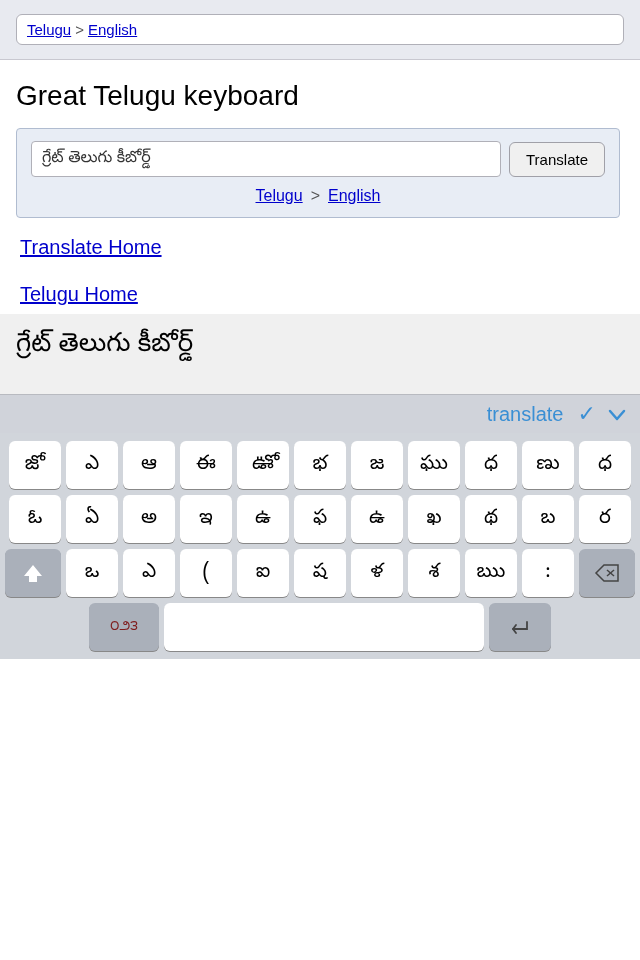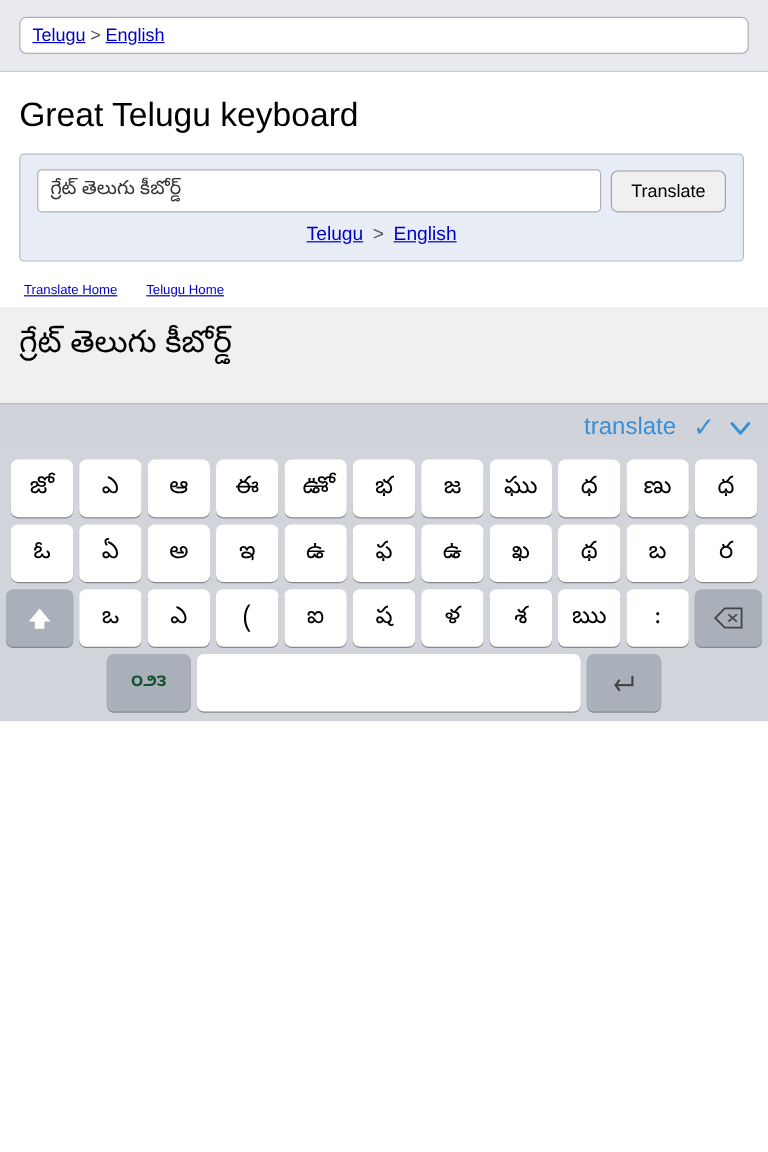--- a/index.html
+++ b/index.html
@@ -100,22 +100,23 @@
     }
     .lang-sep {
       color: #555;
     }
 
     
     .footer-links {
       padding: 8px 20px;
       display: flex;
       gap: 24px;
-      font-size: 11px;
-      color: #0000cc;
+      font-size: 20px;
+      color: #0000cc;
+      flex-direction: column;
     }
     .footer-link {
       text-decoration: underline;
       color: #0000cc;
     }
 
     
     .keyboard-input-area {
       background: #f0f0f0;
       padding: 14px 16px 8px 16px;
@@ -173,22 +174,21 @@
       display: flex;
       align-items: center;
       justify-content: center;
       font-size: 20px;
       color: #000;
       cursor: pointer;
       font-family: 'Noto Sans Telugu', serif;
     }
     .key.dark {
       background: #aab0ba;
-      color: #14532d;
-      font-weight: bold;
+      color: #7f1d1d;
     }
     .key.shift {
       background: #aab0ba;
       width: 56px;
     }
     .key.backspace {
       background: #aab0ba;
       width: 56px;
     }
     .key.special {

